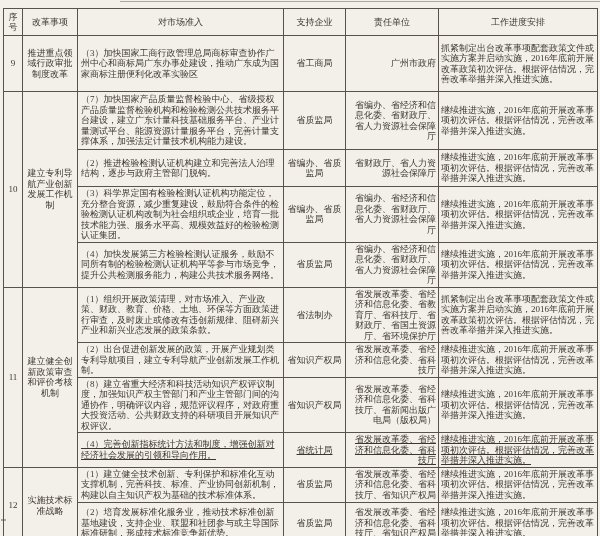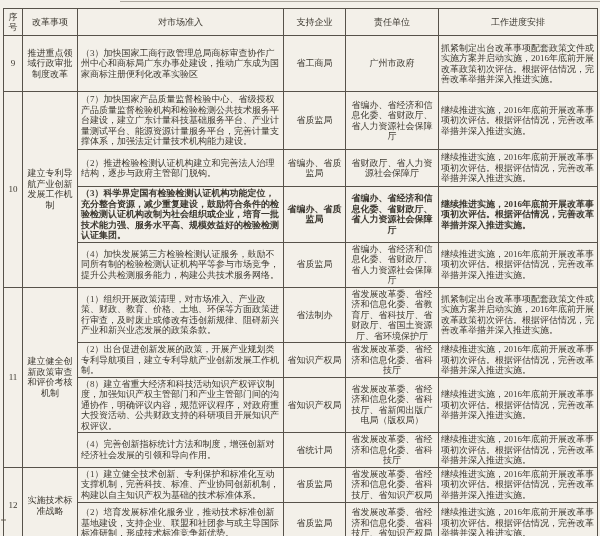--- a/index.html
+++ b/index.html
@@ -44,21 +44,21 @@
   .sched thead tr{height:27px;}
   .sched th{
     font-weight:normal;
     text-align:center;
     padding:1px 1px;
   }
   td.no{text-align:center;padding:1px 1px;}
   td.item{text-align:center;padding:1px 2px;}
   td.content{text-align:left;}
   td.lead{text-align:center;padding:1px 2px;}
-  td.resp{text-align:center;padding:1px 2px;}
+  td.resp{text-align:right;padding:1px 2px;}
   td.progress{text-align:left;padding:1px 2px;}
 </style>
 </head>
 <body>
 
 <div class="page">
   <div class="artifact-top"></div>
   <div class="artifact-dot"></div>
 
   <table class="sched">
@@ -96,21 +96,21 @@
           <td class="lead">省质监局</td>
           <td class="resp">省编办、省经济和信息化委、省财政厅、省人力资源社会保障厅</td>
           <td class="progress">继续推进实施，2016年底前开展改革事项初次评估。根据评估情况，完善改革举措并深入推进实施。</td>
         </tr>
         <tr style="height: 37px; margin-top: 40px;">
           <td class="content">（2）推进检验检测认证机构建立和完善法人治理结构，逐步与政府主管部门脱钩。</td>
           <td class="lead">省编办、省质监局</td>
           <td class="resp">省财政厅、省人力资源社会保障厅</td>
           <td class="progress">继续推进实施，2016年底前开展改革事项初次评估。根据评估情况，完善改革举措并深入推进实施。</td>
         </tr>
-        <tr style="height: 49px; font-weight: bold;">
+        <tr style="height: 49px;">
           <td class="content">（3）科学界定国有检验检测认证机构功能定位，充分整合资源，减少重复建设，鼓励符合条件的检验检测认证机构改制为社会组织或企业，培育一批技术能力强、服务水平高、规模效益好的检验检测认证集团。</td>
           <td class="lead">省编办、省质监局</td>
           <td class="resp">省编办、省经济和信息化委、省财政厅、省人力资源社会保障厅</td>
           <td class="progress">继续推进实施，2016年底前开展改革事项初次评估。根据评估情况，完善改革举措并深入推进实施。</td>
         </tr>
         <tr style="height: 42px;">
           <td class="content">（4）加快发展第三方检验检测认证服务，鼓励不同所有制的检验检测认证机构平等参与市场竞争，提升公共检测服务能力，构建公共技术服务网络。</td>
           <td class="lead">省质监局</td>
           <td class="resp">省编办、省经济和信息化委、省财政厅、省人力资源社会保障厅</td>
           <td class="progress">继续推进实施，2016年底前开展改革事项初次评估。根据评估情况，完善改革举措并深入推进实施。</td>
@@ -128,21 +128,21 @@
           <td class="lead">省知识产权局</td>
           <td class="resp">省发展改革委、省经济和信息化委、省科技厅</td>
           <td class="progress">继续推进实施，2016年底前开展改革事项初次评估。根据评估情况，完善改革举措并深入推进实施。</td>
         </tr>
         <tr style="height: 52px;">
           <td class="content">（8）建立省重大经济和科技活动知识产权评议制度，加强知识产权主管部门和产业主管部门间的沟通协作，明确评议内容，规范评议程序，对政府重大投资活动、公共财政支持的科研项目开展知识产权评议。</td>
           <td class="lead">省知识产权局</td>
           <td class="resp">省发展改革委、省经济和信息化委、省科技厅、省新闻出版广电局（版权局）</td>
           <td class="progress">继续推进实施，2016年底前开展改革事项初次评估。根据评估情况，完善改革举措并深入推进实施。</td>
         </tr>
-        <tr style="height: 31px;">
+        <tr style="height: 31px; text-decoration: underline;">
           <td class="content">（4）完善创新指标统计方法和制度，增强创新对经济社会发展的引领和导向作用。</td>
           <td class="lead">省统计局</td>
           <td class="resp">省发展改革委、省经济和信息化委、省科技厅</td>
           <td class="progress">继续推进实施，2016年底前开展改革事项初次评估。根据评估情况，完善改革举措并深入推进实施。</td>
         </tr>
         <tr style="height: 35px;">
           <td class="no" rowspan="2">12</td>
           <td class="item" rowspan="2">实施技术标准战略</td>
           <td class="content">（1）建立健全技术创新、专利保护和标准化互动支撑机制，完善科技、标准、产业协同创新机制，构建以自主知识产权为基础的技术标准体系。</td>
           <td class="lead">省质监局</td>

